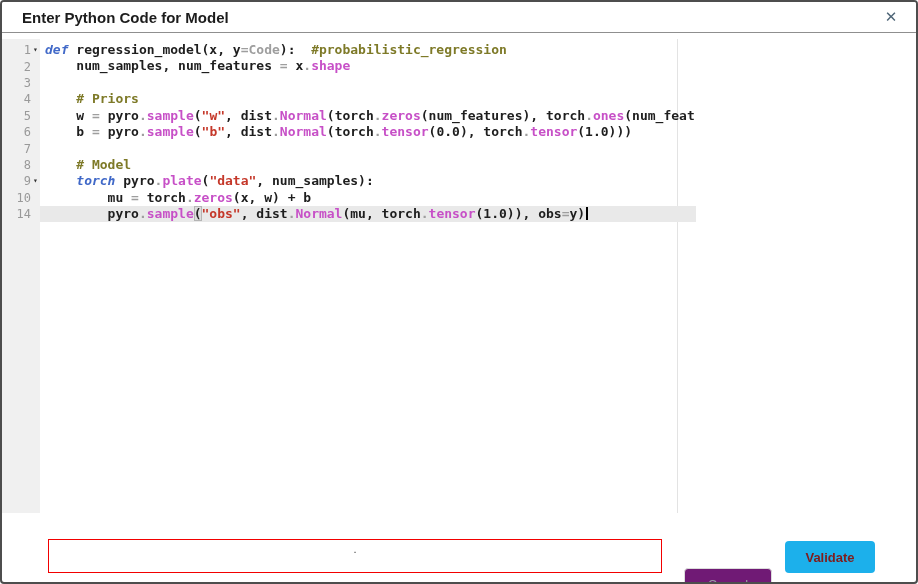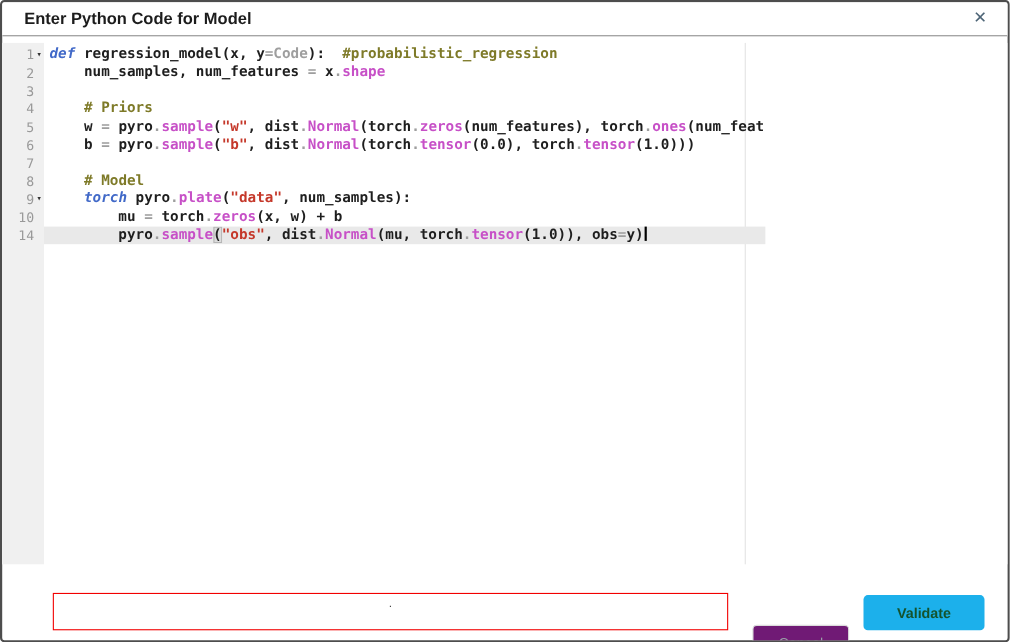--- a/index.html
+++ b/index.html
@@ -70,21 +70,21 @@
     font-family:"Liberation Sans",sans-serif;
   }
   .btn{
     position:absolute;top:539px;height:32px;border-radius:4px;font-size:13px;
     font-family:"Liberation Sans",sans-serif;cursor:pointer;
   }
   .btn-cancel{
     left:682px;width:88px;background:#701a75;border:1px solid #dcdcdc;color:#98a0a6;margin-top:27px;
   }
   .btn-validate{
-    left:783px;width:110px;background:var(--accent,#1cb0eb);border:none;color:#14532d;font-weight:bold;
+    left:783px;width:90px;background:var(--accent,#1cb0eb);border:none;color:#7f1d1d;font-weight:bold;
   }
 </style>
 </head>
 <body>
 
 <div class="modal">
 
   <div class="titlebar">
     <div class="title">Enter Python Code for Model</div>
     <div class="close">✕</div>

